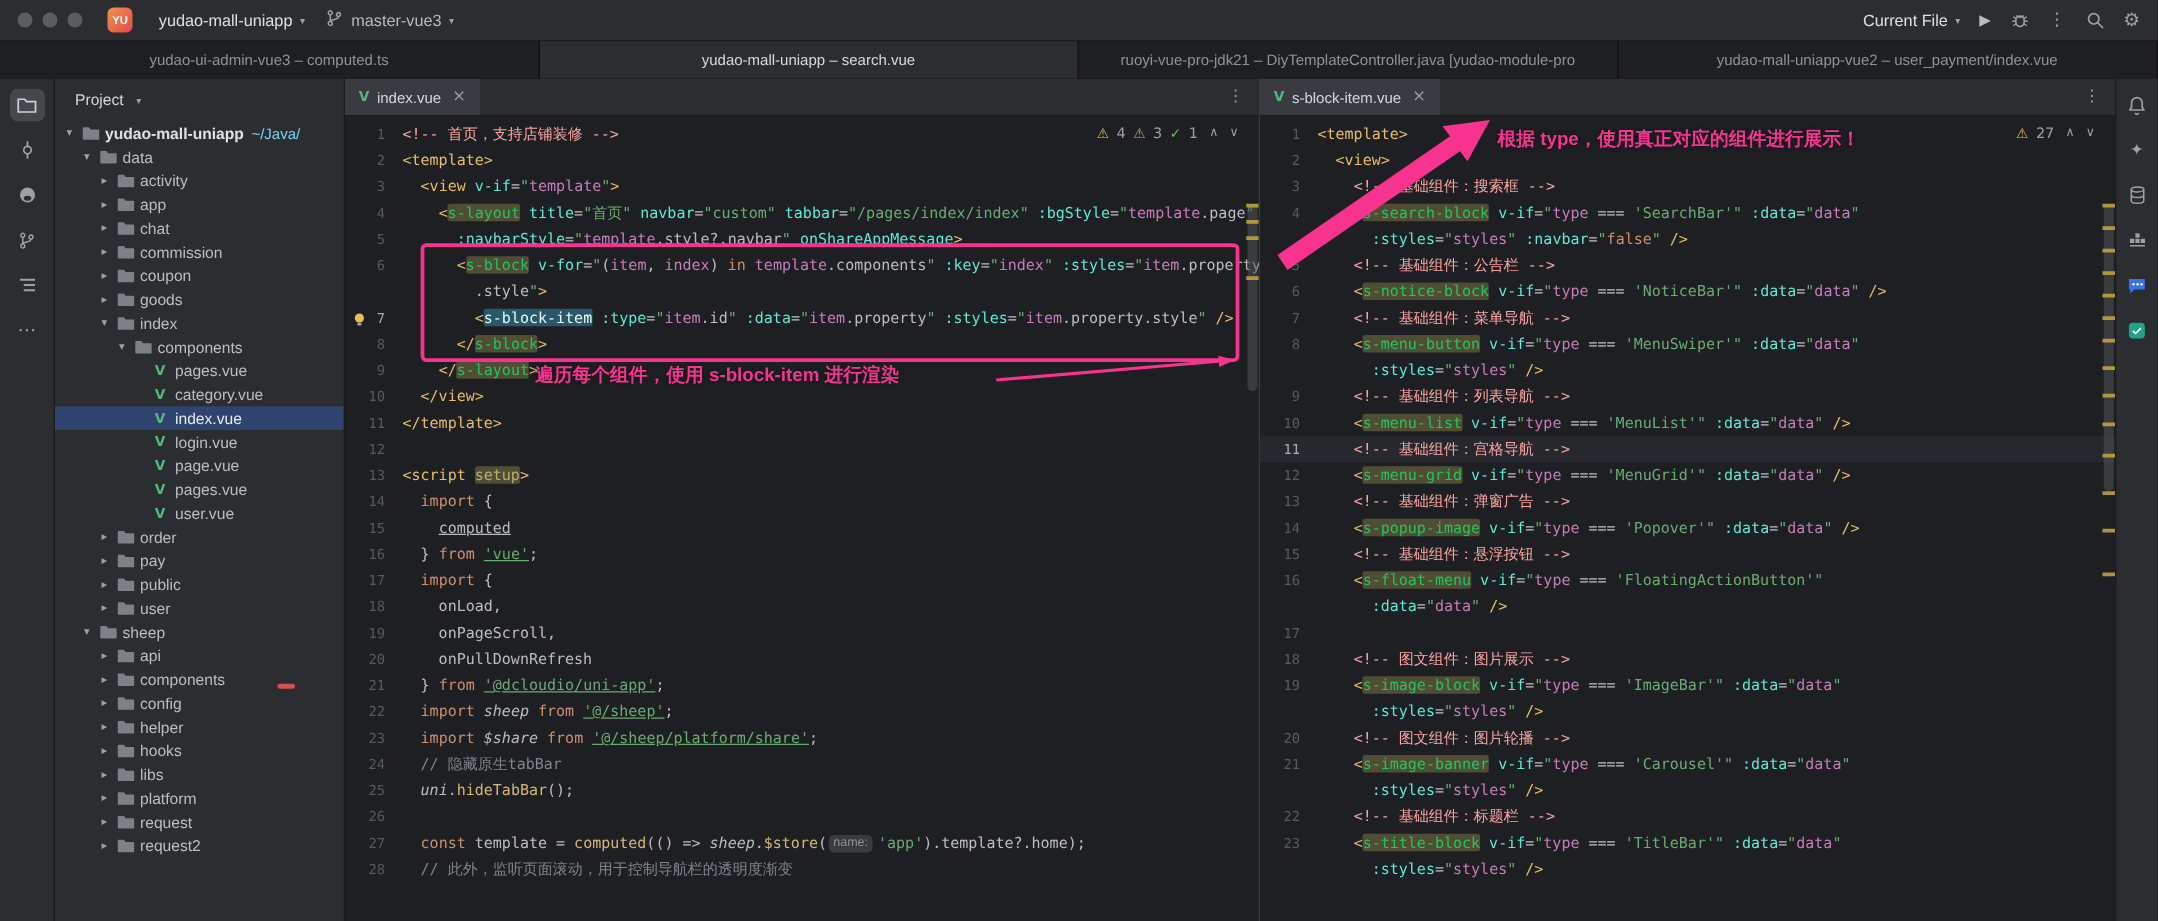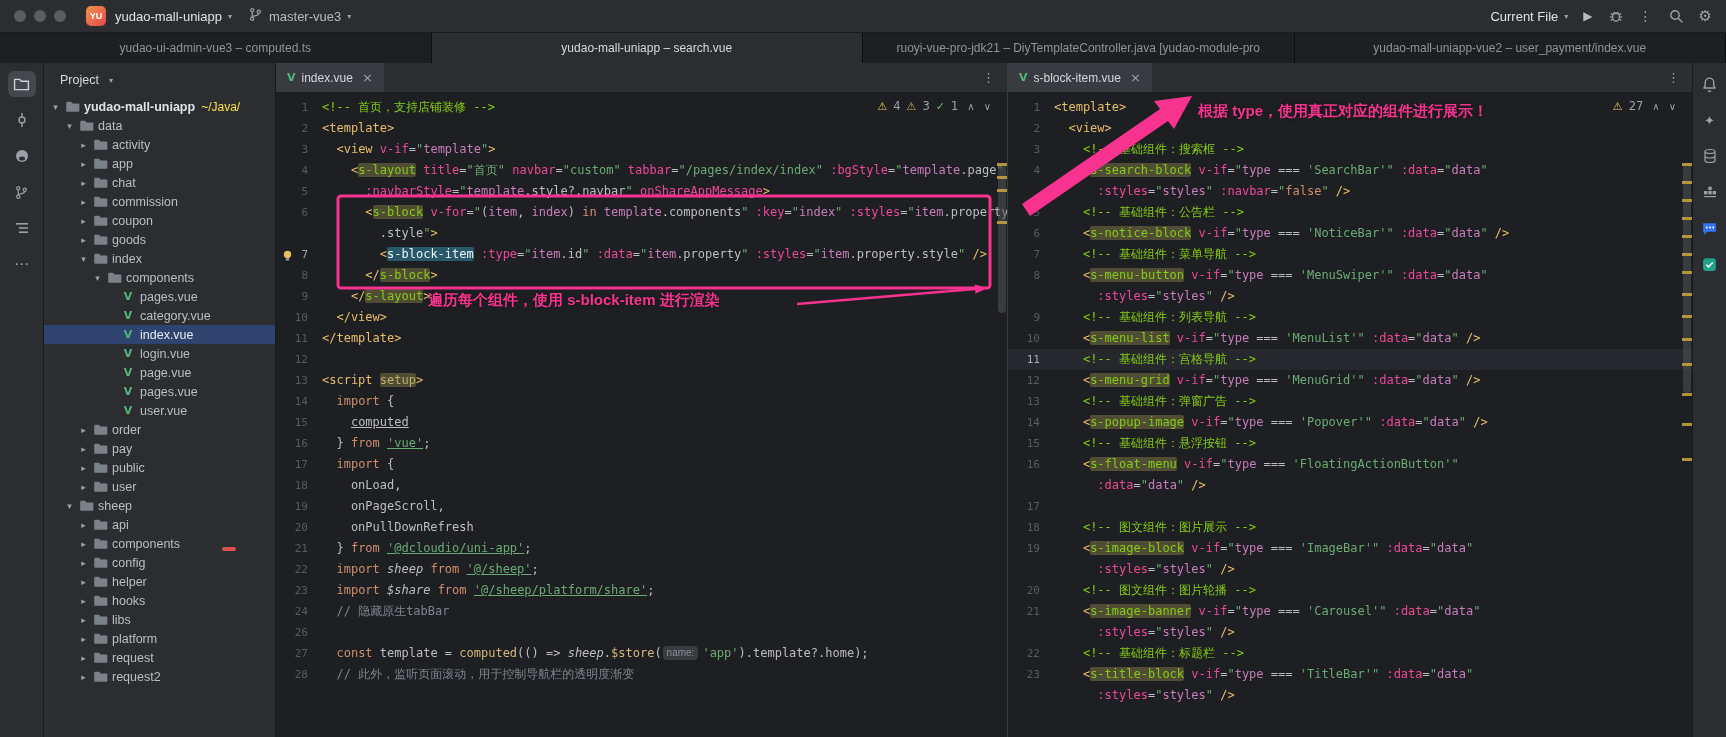--- a/index.html
+++ b/index.html
@@ -6,21 +6,21 @@
   html,body{width:1726px;height:737px;overflow:hidden;background:#1e1f22;
     font-family:"Liberation Sans","DejaVu Sans",sans-serif}
   .app{position:relative;width:1726px;height:737px;color:#bcbec4;font-size:13px}
 
   
   .titlebar{height:33px;background:#2b2d30;display:flex;align-items:center;
     padding:0 14px;border-bottom:1px solid #1a1b1d}
   .lights{display:flex;gap:8px;margin-right:20px}
   .light{width:12px;height:12px;border-radius:50%;background:#5a5d61}
   .badge{width:20px;height:20px;border-radius:5px;background:linear-gradient(135deg,#f0914a,#e5484d);
-    color:#fff;font-size:9px;font-weight:bold;display:flex;align-items:center;justify-content:center;margin-right:9px}
+    color:#fff;font-size:9px;font-weight:bold;display:flex;align-items:center;justify-content:center;margin-right:21px}
   .tb-item{display:flex;align-items:center;gap:6px;color:#dfe1e5;font-size:13px;margin-right:16px;white-space:nowrap}
   .tb-chev{color:#9da0a6;font-size:8px;font-family:"DejaVu Sans",sans-serif}
   .branch-label{color:#b7bbc2}
   .tb-right{margin-left:auto;display:flex;align-items:flex-end;gap:15px}
   .icon-btn{color:#9da0a6;font-family:"DejaVu Sans",sans-serif;font-size:14px;display:flex;align-items:center;line-height:1}
 
   
   .wintabs{height:30px;background:#161718;display:flex}
   .win-tab{flex:1;display:flex;align-items:center;justify-content:center;font-size:12px;color:#8f939a;
     background:#1e1f22;border-right:1px solid #0d0e0f;white-space:nowrap;overflow:hidden;padding:0 12px}
@@ -37,21 +37,21 @@
 
   
   .project{width:232px;background:#2b2d30;border-right:1px solid #1a1b1d;font-size:12.5px;position:relative;overflow:hidden;flex:none}
   .proj-header{height:34px;display:flex;align-items:center;gap:10px;padding:0 10px 0 16px;color:#d5d7dd}
   .tree-row{height:19px;display:flex;align-items:center;white-space:nowrap;color:#bcbec4}
   .tree-row.selected{background:#2e436e;color:#e8eaee}
   .chev{width:15px;font-size:9px;color:#9da0a6;text-align:center;font-family:"DejaVu Sans",sans-serif;flex:none}
   .ticon{width:18px;display:flex;justify-content:center;align-items:center;flex:none}
   .tlabel{margin-left:3px}
   .tlabel.bold{font-weight:bold;color:#dfe1e5}
-  .tpath{color:#fde047;margin-left:6px;font-size:12px}
+  .tpath{color:#7dd3fc;margin-left:6px;font-size:12px}
   .vue-glyph{color:#53b878;font-weight:bold;font-size:11px;font-family:"DejaVu Sans",sans-serif}
   .vcs-mark{position:absolute;left:178px;top:484px;width:14px;height:4px;border-radius:2px;background:#d6524f}
 
   
   .editors{flex:1;display:flex;min-width:0}
   .pane{position:relative;background:#1e1f22;overflow:hidden}
   .pane.pleft{width:732px;flex:none;border-right:1px solid #393b40}
   .pane.pright{flex:1}
   .tabbar{height:30px;background:#2b2d30;display:flex;align-items:stretch;border-bottom:1px solid #1a1b1d}
   .etab{display:flex;align-items:center;gap:6px;padding:0 11px;font-size:12px;color:#d5d7dd;background:#393b40}
@@ -63,28 +63,28 @@
   .code-row{display:flex;height:21px;white-space:pre;position:relative}
   .code-row.cur-row{background:#26282e}
   .ln{width:46px;flex:none;text-align:right;padding-right:14px;color:#565a62;font-size:11px;line-height:21px}
   .ln.ln-cur{color:#a8abb3}
   .cl{flex:1;min-width:0}
   .bulb{position:absolute;left:5px;top:4px;width:13px;height:13px}
 
   
   .c-p{color:#bcbec4}
   .c-t{color:#e8bf6a}
-  .c-a{color:#ec4899}
+  .c-a{color:#5eead4}
   .c-s{color:#6aab73}
   .c-v{color:#c77dbb}
   .c-k{color:#cf8e6d}
   .c-c{color:#7f848e}
-  .c-x{color:#84cc16}
+  .c-x{color:#fca5a5}
   .c-f{color:#d5b778}
-  .c-ht{color:#84cc16;background:#514d35;border-radius:2px}
+  .c-ht{color:#22c55e;background:#514d35;border-radius:2px}
   .c-ha{color:#bdae6d;background:#514d35;border-radius:2px}
   .c-st{color:#ecf4f6;background:#28596b;border-radius:2px}
   .c-su{color:#6aab73;text-decoration:underline}
   .c-u{color:#bcbec4;text-decoration:underline}
   .c-i{color:#bcbec4;font-style:italic}
   .c-n{display:inline-block;background:#393b40;color:#8c8e94;border-radius:4px;font-size:10px;line-height:14px;
     padding:0 4px;margin:0 4px 0 1px;vertical-align:1px;font-family:"Liberation Sans",sans-serif}
 
   
   .inspect{position:absolute;top:36px;right:16px;display:flex;align-items:center;gap:6px;font-size:11.5px;
@@ -536,20 +536,21 @@
             <div class="code-row"><span class="ln">15</span><span class="cl"><span class="c-p">    </span><span class="c-u">computed</span></span></div>
             <div class="code-row"><span class="ln">16</span><span class="cl"><span class="c-p">  } </span><span class="c-k">from</span><span class="c-p"> </span><span class="c-su">'vue'</span><span class="c-p">;</span></span></div>
             <div class="code-row"><span class="ln">17</span><span class="cl"><span class="c-p">  </span><span class="c-k">import</span><span class="c-p"> {</span></span></div>
             <div class="code-row"><span class="ln">18</span><span class="cl"><span class="c-p">    onLoad,</span></span></div>
             <div class="code-row"><span class="ln">19</span><span class="cl"><span class="c-p">    onPageScroll,</span></span></div>
             <div class="code-row"><span class="ln">20</span><span class="cl"><span class="c-p">    onPullDownRefresh</span></span></div>
             <div class="code-row"><span class="ln">21</span><span class="cl"><span class="c-p">  } </span><span class="c-k">from</span><span class="c-p"> </span><span class="c-su">'@dcloudio/uni-app'</span><span class="c-p">;</span></span></div>
             <div class="code-row"><span class="ln">22</span><span class="cl"><span class="c-p">  </span><span class="c-k">import</span><span class="c-p"> </span><span class="c-i">sheep</span><span class="c-p"> </span><span class="c-k">from</span><span class="c-p"> </span><span class="c-su">'@/sheep'</span><span class="c-p">;</span></span></div>
             <div class="code-row"><span class="ln">23</span><span class="cl"><span class="c-p">  </span><span class="c-k">import</span><span class="c-p"> </span><span class="c-i">$share</span><span class="c-p"> </span><span class="c-k">from</span><span class="c-p"> </span><span class="c-su">'@/sheep/platform/share'</span><span class="c-p">;</span></span></div>
             <div class="code-row"><span class="ln">24</span><span class="cl"><span class="c-p">  </span><span class="c-c">// 隐藏原生tabBar</span></span></div>
+            <div class="code-row"><span class="ln">25</span><span class="cl"><span class="c-p">  </span><span class="c-i">uni</span><span class="c-p">.</span><span class="c-f">hideTabBar</span><span class="c-p">();</span></span></div>
             <div class="code-row"><span class="ln">26</span><span class="cl"></span></div>
             <div class="code-row"><span class="ln">27</span><span class="cl"><span class="c-p">  </span><span class="c-k">const</span><span class="c-p"> template = </span><span class="c-f">computed</span><span class="c-p">(() =&gt; </span><span class="c-i">sheep</span><span class="c-p">.</span><span class="c-f">$store</span><span class="c-p">(</span><span class="c-n">name:</span><span class="c-s">'app'</span><span class="c-p">)</span><span class="c-p">.template?.home);</span></span></div>
             <div class="code-row"><span class="ln">28</span><span class="cl"><span class="c-p">  </span><span class="c-c">// 此外，监听页面滚动，用于控制导航栏的透明度渐变</span></span></div>
           </div>
         <div class="sb-thumb" style="top:100px;height:150px"></div>
       <div class="tick" style="top: 100px;"></div>
           <div class="tick" style="top: 113px;"></div>
           <div class="tick" style="top: 126px;"></div>
           <div class="tick" style="top: 158px;"></div>
         </div>

